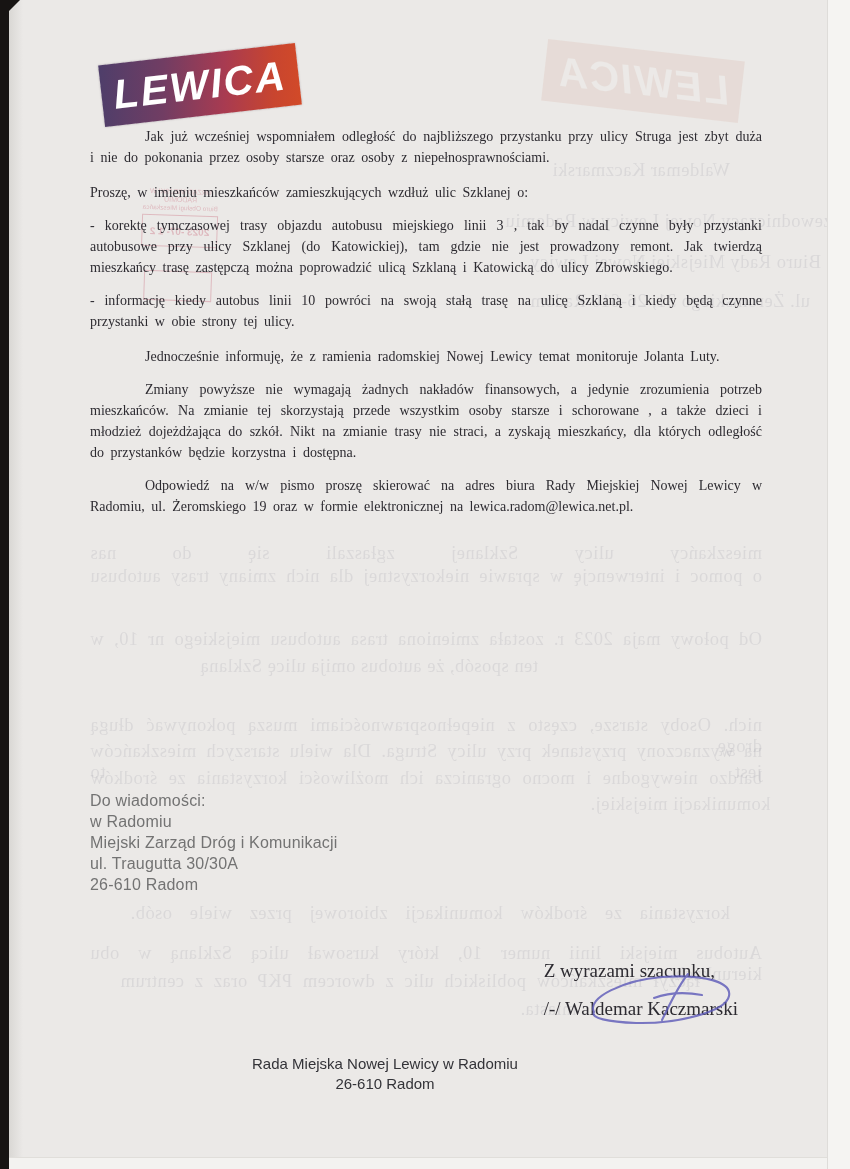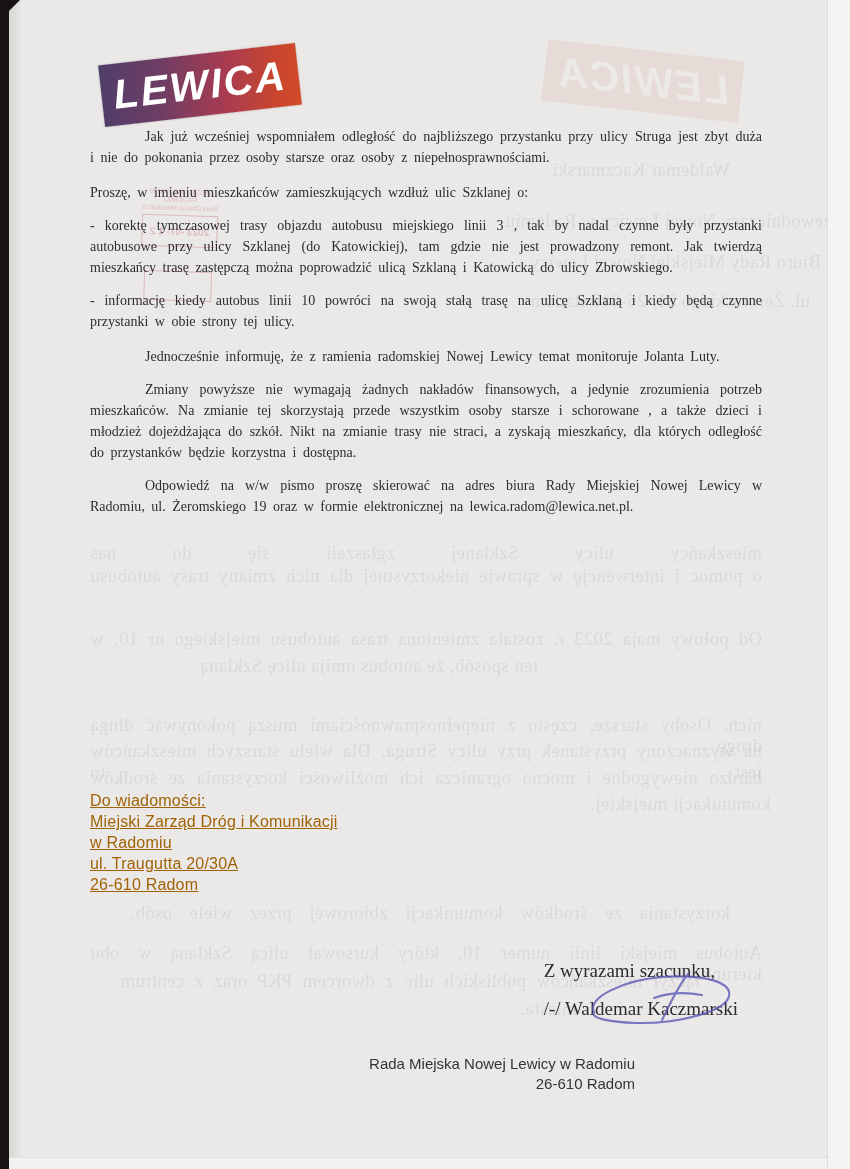--- a/index.html
+++ b/index.html
@@ -29,27 +29,27 @@
   .logo-ghost .logo-banner{background:#c98772;box-shadow:none;}
   .logo-ghost .logo-text{color:#f3ece8;}
   
   .body-text{position:absolute;left:90px;top:126px;width:672px;font-size:14px;line-height:21px;
              color:#2d2b31;text-align:justify;word-spacing:3px;z-index:2;}
   .body-text p{margin:0;}
   .mb14{margin-bottom:14px !important;} .mb12{margin-bottom:12px !important;}
   .indent{text-indent:55px;}
   
   .cc{position:absolute;left:90px;top:790px;font-family:"Liberation Sans",sans-serif;font-size:16px;
-      line-height:21px;color:#a16207;z-index:2;letter-spacing:.2px;text-decoration:underline;}
+      line-height:21px;color:#737373;z-index:2;letter-spacing:.2px;}
   
   .closing{position:absolute;right:112px;top:960px;text-align:left;font-size:19px;color:#2d2b31;z-index:2;}
   .signed{margin-top:16px;}
   .sig{position:absolute;left:566px;top:968px;z-index:3;}
   
-  .footer{position:absolute;left:135px;top:1054px;width:500px;text-align:right;
+  .footer{position:absolute;left:135px;top:1054px;width:500px;text-align:center;
           font-family:"Liberation Sans",sans-serif;font-size:15px;line-height:20px;color:#333338;z-index:2;}
   
   .bleed{position:absolute;transform:scaleX(-1);opacity:0.13;color:#6e6e80;font-size:18.5px;
          z-index:1;letter-spacing:.5px;white-space:nowrap;}
   .bj{left:90px;width:672px;white-space:normal;text-align:justify;text-align-last:justify;word-spacing:4px;}
   
   .stamp{position:absolute;left:136px;top:188px;width:86px;height:118px;opacity:0.32;
          transform:scaleX(-1) rotate(-2deg);color:#c4586c;font-family:"Liberation Sans",sans-serif;
          text-align:center;z-index:1;}
   .stamp-l1{font-size:7px;line-height:8px;}
@@ -106,23 +106,23 @@
     <p class="mb12">Proszę, w imieniu mieszkańców zamieszkujących wzdłuż ulic Szklanej o:</p>
     <p class="mb12">- korektę tymczasowej trasy objazdu autobusu miejskiego linii 3 , tak by nadal czynne były przystanki autobusowe przy ulicy Szklanej (do Katowickiej), tam gdzie nie jest prowadzony remont. Jak twierdzą mieszkańcy trasę zastępczą można poprowadzić ulicą Szklaną i Katowicką do ulicy Zbrowskiego.</p>
     <p class="mb14">- informację kiedy autobus linii 10 powróci na swoją stałą trasę na ulicę Szklaną i kiedy będą czynne przystanki w obie strony tej ulicy.</p>
     <p class="indent mb12">Jednocześnie informuję, że z ramienia radomskiej Nowej Lewicy temat monitoruje Jolanta Luty.</p>
     <p class="indent mb12">Zmiany powyższe nie wymagają żadnych nakładów finansowych, a jedynie zrozumienia potrzeb mieszkańców. Na zmianie tej skorzystają przede wszystkim osoby starsze i schorowane , a także dzieci i młodzież dojeżdżająca do szkół. Nikt na zmianie trasy nie straci, a zyskają mieszkańcy, dla których odległość do przystanków będzie korzystna i dostępna.</p>
     <p class="indent">Odpowiedź na w/w pismo proszę skierować na adres biura Rady Miejskiej Nowej Lewicy w Radomiu, ul. Żeromskiego 19 oraz w formie elektronicznej na lewica.radom@lewica.net.pl.</p>
   </div>
 
   <div class="cc">
     <div>Do wiadomości:</div>
+    <div>w Radomiu</div>
     <div>Miejski Zarząd Dróg i Komunikacji</div>
-    <div>w Radomiu</div>
-    <div>ul. Traugutta 20/30A</div>
+    <div>ul. Traugutta 30/30A</div>
     <div>26-610 Radom</div>
   </div>
 
   <svg class="sig" width="178" height="60" viewBox="0 0 178 60">
     <g fill="none" stroke="#5c59b8" stroke-width="2.1" opacity="0.8" stroke-linecap="round">
       <path d="M28,44 C20,30 58,12 96,9 C138,6 166,14 163,28 C160,44 110,56 70,55 C42,54 24,50 28,44 Z"></path>
       <path d="M96,52 C104,36 112,18 122,6"></path>
       <path d="M88,30 C104,24 120,24 136,27"></path>
     </g>
   </svg>

